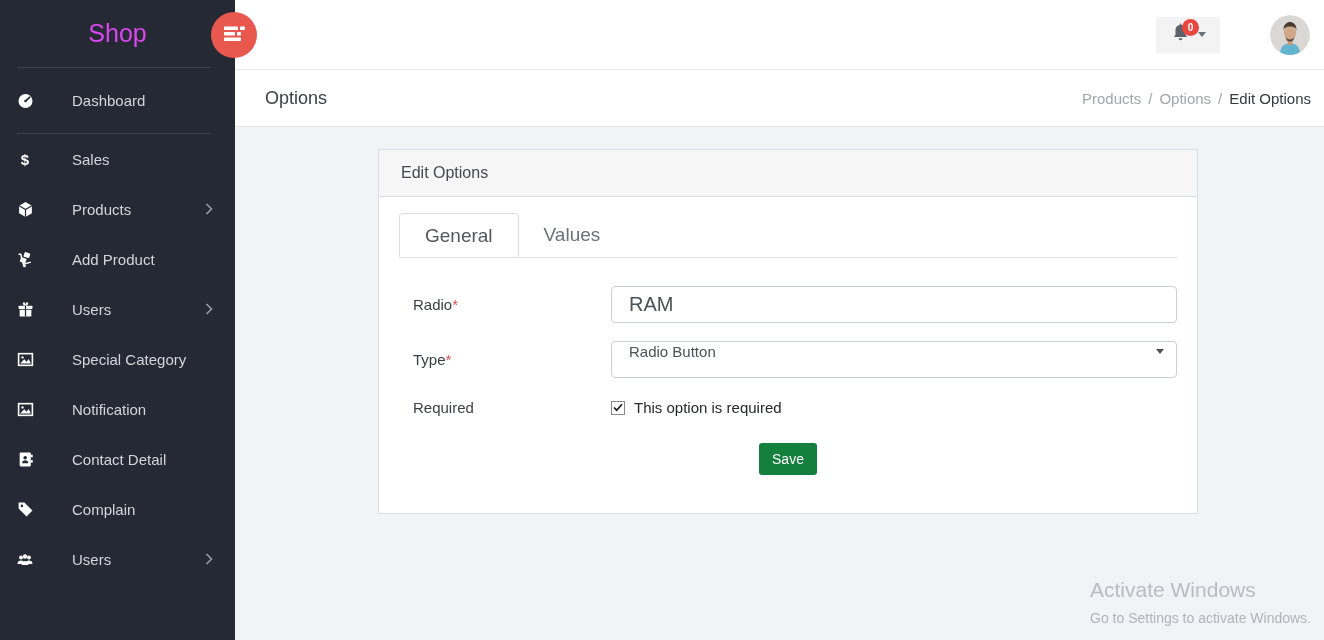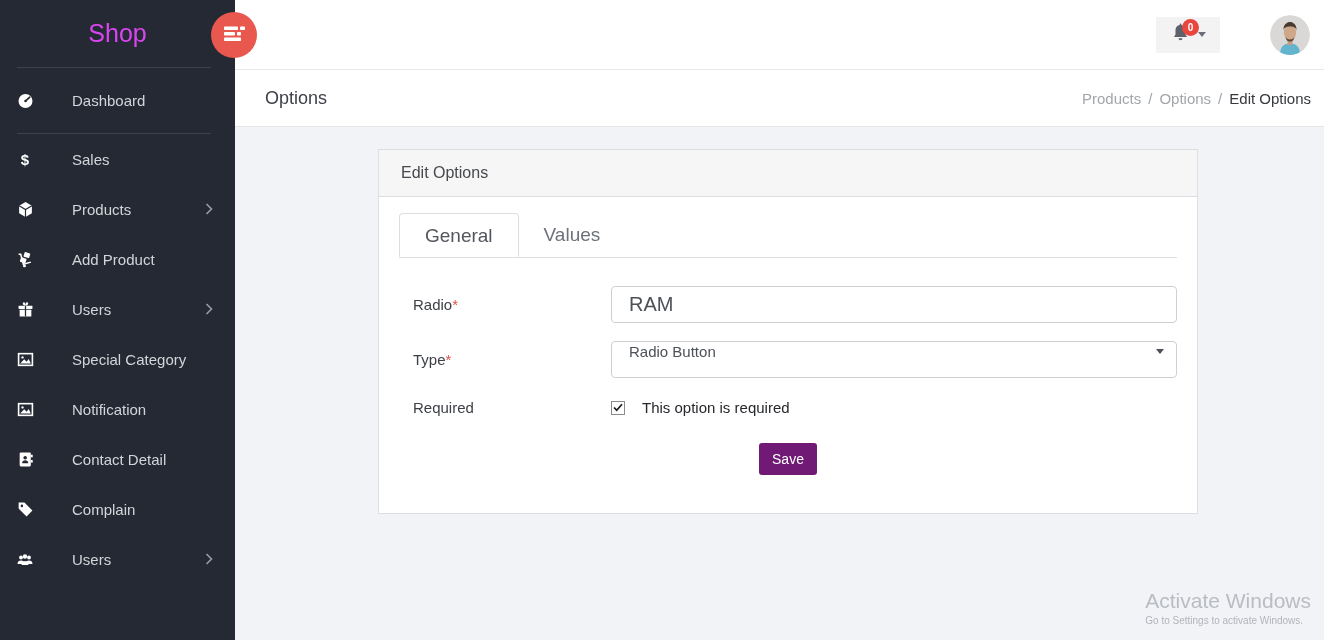--- a/index.html
+++ b/index.html
@@ -58,34 +58,34 @@
   .form-row { display:flex; align-items:center; margin-bottom:18px; padding-left:14px; }
   .form-row.check { margin-top:21px; margin-bottom:0; }
   .form-label { width:198px; font-size:15px; color:#3c3f45; flex-shrink:0; }
   .req-star { color:#e0524d; }
   .form-input { flex:1; height:37px; border:1px solid #cbd0d5; border-radius:4px; padding:0 17px;
     font-size:20px; color:#4c5157; background:#fff; outline:none; font-family:inherit; }
   .form-select { flex:1; height:37px; border:1px solid #cbd0d5; border-radius:4px; padding:0 12px 16px 17px;
     font-size:15px; color:#4c5157; background:#fff; display:flex; align-items:center; justify-content:space-between; cursor:pointer; }
   .select-caret { width:0; height:0; border-left:4px solid transparent; border-right:4px solid transparent; border-top:5px solid #4c5157; }
 
-  .checkbox-wrap { display:flex; align-items:center; gap:17px; cursor:pointer; }
+  .checkbox-wrap { display:flex; align-items:center; gap:9px; cursor:pointer; }
   .checkbox { width:14px; height:14px; background:#fff; border:1px solid #8b8b8b; display:inline-flex;
     align-items:center; justify-content:center; }
   .checkbox svg { display:block; }
   .checkbox-label { font-size:15px; color:#26282c; }
 
   .save-row { display:flex; justify-content:center; margin-top:27px; }
-  .save-btn { background:#701a75; color:#fff; border:none; border-radius:3px; padding:8px 13px;
+  .save-btn { background:#15803d; color:#fff; border:none; border-radius:3px; padding:8px 13px;
     font-size:14px; cursor:pointer; font-family:inherit; }
 
   
   .watermark { position:absolute; right:13px; bottom:14px; text-align:left; pointer-events:none; }
   .wm-title { font-size:21px; color:#b9bcc1; }
-  .wm-sub { font-size:10px; color:#b1b4b9; margin-top:2px; }
+  .wm-sub { font-size:14px; color:#b1b4b9; margin-top:8px; }
 </style>
 </head>
 <body>
 
 <div class="app">
 
   <aside class="sidebar">
     <div class="brand">Shop</div>
     <hr class="side-divider">
 

